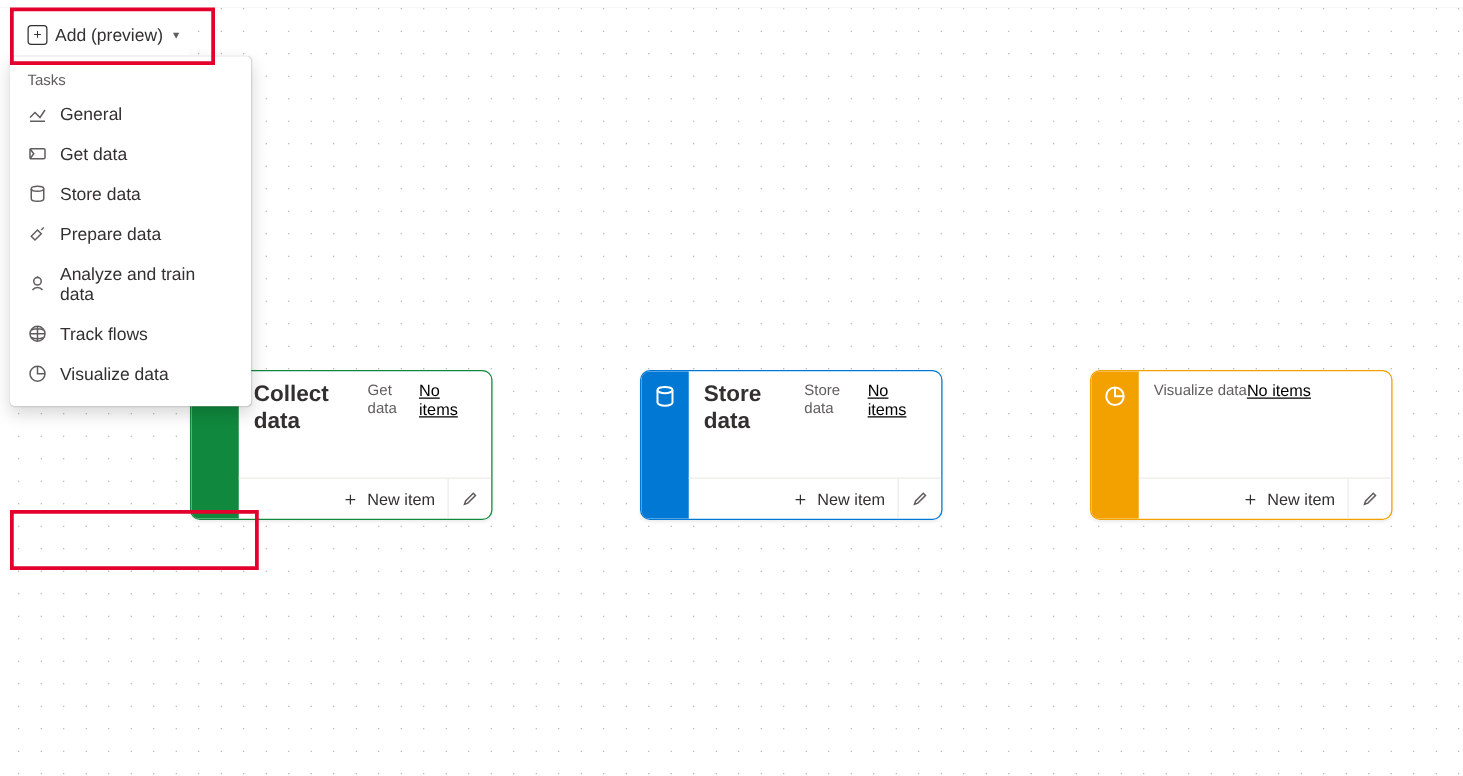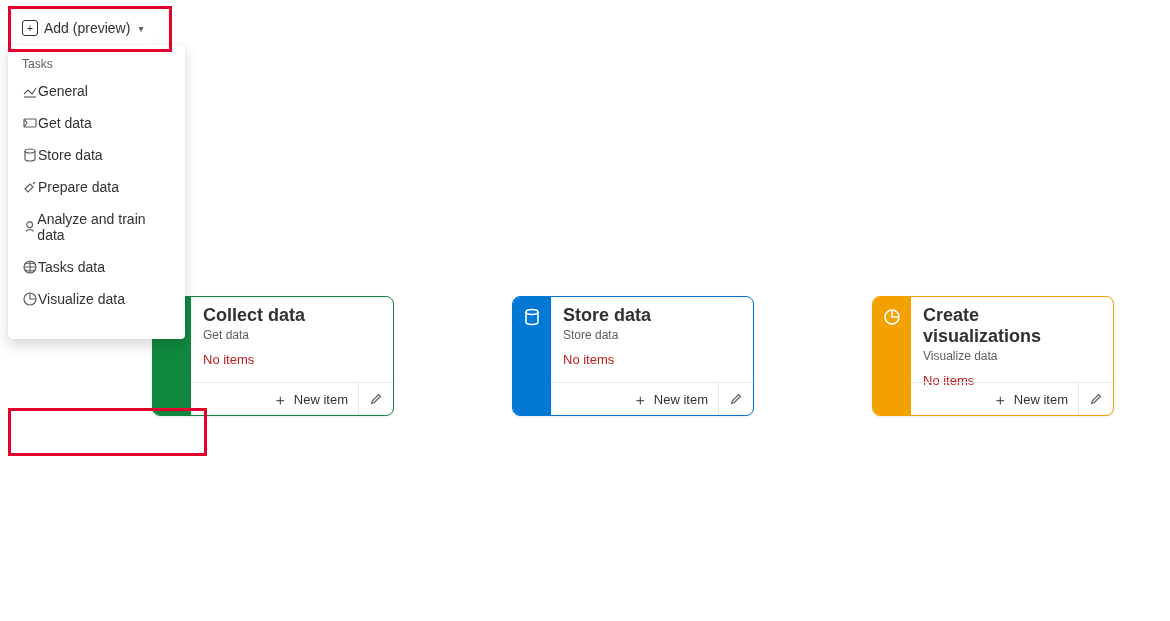--- a/index.html
+++ b/index.html
@@ -65,34 +65,35 @@
     width: 158px; height: 40px;
     border: 3px solid #e3002c;
     pointer-events: none;
   }
 
   
   .dropdown {
     position: absolute;
     left: 8px;
     top: 45px;
-    width: 177px;
+    width: 193px;
     background: #fff;
     border-radius: 4px;
     box-shadow: 0 6px 14px rgba(0,0,0,0.16), 0 0 1px rgba(0,0,0,0.2);
-    padding: 4px 0 24px 0;
+    padding: 4px 0 10px 0;
   }
   .dropdown .section-label {
     font-size: 12px;
     color: #605e5c;
     padding: 8px 14px 4px 14px;
   }
   .dropdown .item {
     display: flex;
     align-items: center;
+    gap: 10px;
     padding: 8px 14px;
     cursor: pointer;
   }
   .dropdown .icon {
     width: 16px; height: 16px;
     display: flex; align-items: center; justify-content: center;
     color: #605e5c;
   }
   .connector-icon svg { color: #10893e; }
   .connector-highlight {
@@ -121,35 +122,36 @@
     display: flex;
     justify-content: center;
     padding-top: 10px;
   }
   .card .accent svg { width: 20px; height: 20px; color: #fff; }
   .card .content {
     position: absolute;
     left: 38px; right: 0; top: 0; bottom: 0;
     padding: 8px 12px 0 12px;
     display: flex;
-    flex-direction: column;
+    flex-direction: row;
   }
   .card h3 {
     margin: 0 0 2px 0;
     font-size: 18px;
     font-weight: 600;
   }
   .card .subtitle {
     font-size: 12px;
     color: #605e5c;
     margin-bottom: 10px;
   }
   .card .status {
     font-size: 13px;
-    color: #b91c1c;
+    color: #000000;
+    text-decoration: underline;
   }
   .card .footer {
     position: absolute;
     left: 38px; right: 0; bottom: 0;
     height: 32px;
     border-top: 1px solid #edebe9;
     display: flex;
     align-items: stretch;
   }
   .card .new-item {
@@ -254,21 +256,21 @@
     <span>Analyze and train data</span>
   </div>
 
   <div class="item">
     <span class="icon">
       <svg viewBox="0 0 16 16" fill="none" stroke="currentColor" stroke-width="1.2">
           <circle cx="8" cy="8" r="6"></circle>
           <path d="M2 8 h12 M8 2 v12 M3 5 q5 -2 10 0 M3 11 q5 2 10 0"></path>
         </svg>
     </span>
-    <span>Tasks data</span>
+    <span>Track flows</span>
   </div>
 
   <div class="item">
     <span class="icon">
       <svg viewBox="0 0 16 16" fill="none" stroke="currentColor" stroke-width="1.2">
           <circle cx="8" cy="8" r="6"></circle>
           <path d="M8 2 v6 h6"></path>
         </svg>
     </span>
     <span>Visualize data</span>
@@ -330,21 +332,20 @@
 </div>
 
 <div id="card-viz" class="card orange">
   <div class="accent">
     <svg viewBox="0 0 20 20" fill="none" stroke="currentColor" stroke-width="1.6">
         <circle cx="10" cy="10" r="7"></circle>
         <path d="M10 3 v7 h7"></path>
       </svg>
   </div>
   <div class="content">
-    <h3>Create visualizations</h3>
     <div class="subtitle">Visualize data</div>
     <div class="status">No items</div>
   </div>
   <div class="footer">
     <div class="new-item">
       <span class="plus">＋</span>
       <span>New item</span>
     </div>
     <div class="edit-btn">
       <svg width="14" height="14" viewBox="0 0 16 16" fill="none" stroke="#605e5c" stroke-width="1.4">

